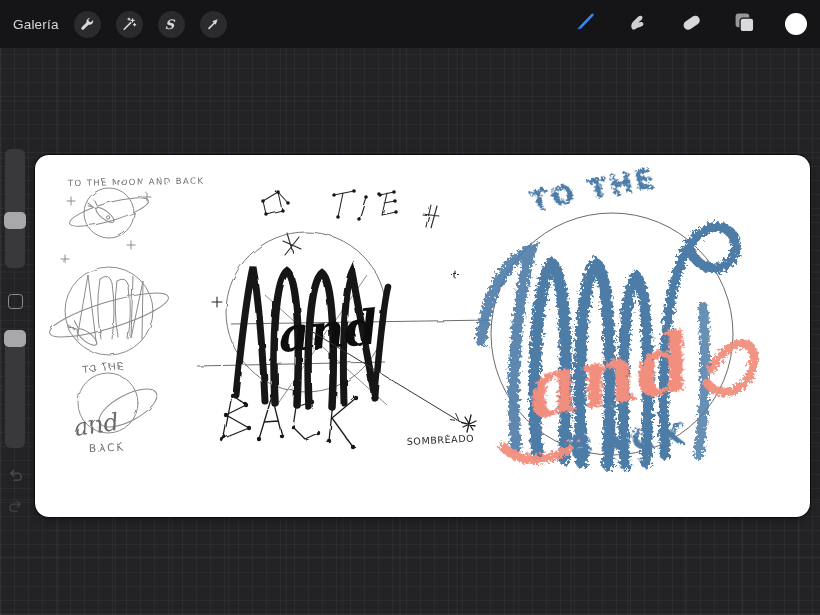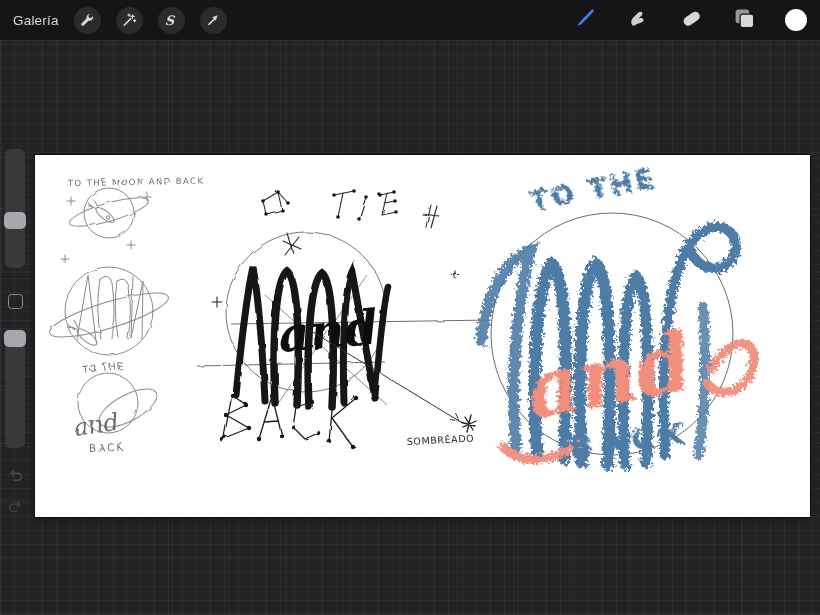--- a/index.html
+++ b/index.html
@@ -8,21 +8,21 @@
     background-color:#232326;
     background-image:
       repeating-linear-gradient(0deg, rgba(255,255,255,.04) 0 1px, transparent 1px 14px),
       repeating-linear-gradient(90deg, rgba(255,255,255,.04) 0 1px, transparent 1px 14px),
       repeating-linear-gradient(0deg, rgba(255,255,255,.025) 0 2px, transparent 2px 57px),
       repeating-linear-gradient(90deg, rgba(255,255,255,.025) 0 2px, transparent 2px 57px);
     font-family:"Liberation Sans", sans-serif;
   }
   
   .topbar{
-    position:absolute;left:0;top:0;width:820px;height:40px;
+    position:absolute;left:0;top:0;width:820px;height:48px;
     background:#151517;display:flex;align-items:center;justify-content:space-between;
     z-index:5;
   }
   .tb-left{display:flex;align-items:center;gap:15px;padding-left:13px;}
   .tb-right{display:flex;align-items:center;gap:29px;padding-right:13px;}
   .gallery-label{color:#d9d9dc;font-size:13.5px;letter-spacing:.2px;cursor:default;}
   .tool-circle{
     width:27px;height:27px;border-radius:50%;background:#2b2b2e;
     display:flex;align-items:center;justify-content:center;cursor:pointer;
   }
@@ -45,20 +45,21 @@
     border:1.6px solid #8e8e92;z-index:3;cursor:pointer;background:transparent;
   }
   .undo-btn,.redo-btn{position:absolute;left:6px;width:19px;height:19px;z-index:3;cursor:pointer;}
   .undo-btn{top:466px;}
   .redo-btn{top:497px;}
   
   .canvas{
     position:absolute;left:35px;top:155px;width:775px;height:362px;background:#ffffff;
     box-shadow:0 0 0 1px rgba(0,0,0,.55), 0 2px 8px rgba(0,0,0,.45);
     z-index:2;
+    border-radius:14px;
   }
   .canvas svg{position:absolute;left:0;top:0;}
   
   .hand{fill:#6f6f6f;font-family:"DejaVu Sans", sans-serif;}
   .script-pencil{fill:#6a6a6a;font-family:"DejaVu Serif", serif;font-style:italic;}
   .script-ink{fill:#0e0e0e;font-family:"DejaVu Serif", serif;font-style:italic;font-weight:bold;}
   .hand-ink{fill:#262626;font-family:"DejaVu Sans", sans-serif;}
   .chalk-text{fill:#4d7ca7;font-family:"DejaVu Sans", sans-serif;font-weight:bold;}
   .script-coral{fill:#f18e7d;font-family:"DejaVu Serif", serif;font-style:italic;font-weight:bold;}
   .p{fill:none;stroke:#8a8a8a;stroke-width:1;stroke-linecap:round;stroke-linejoin:round;}

